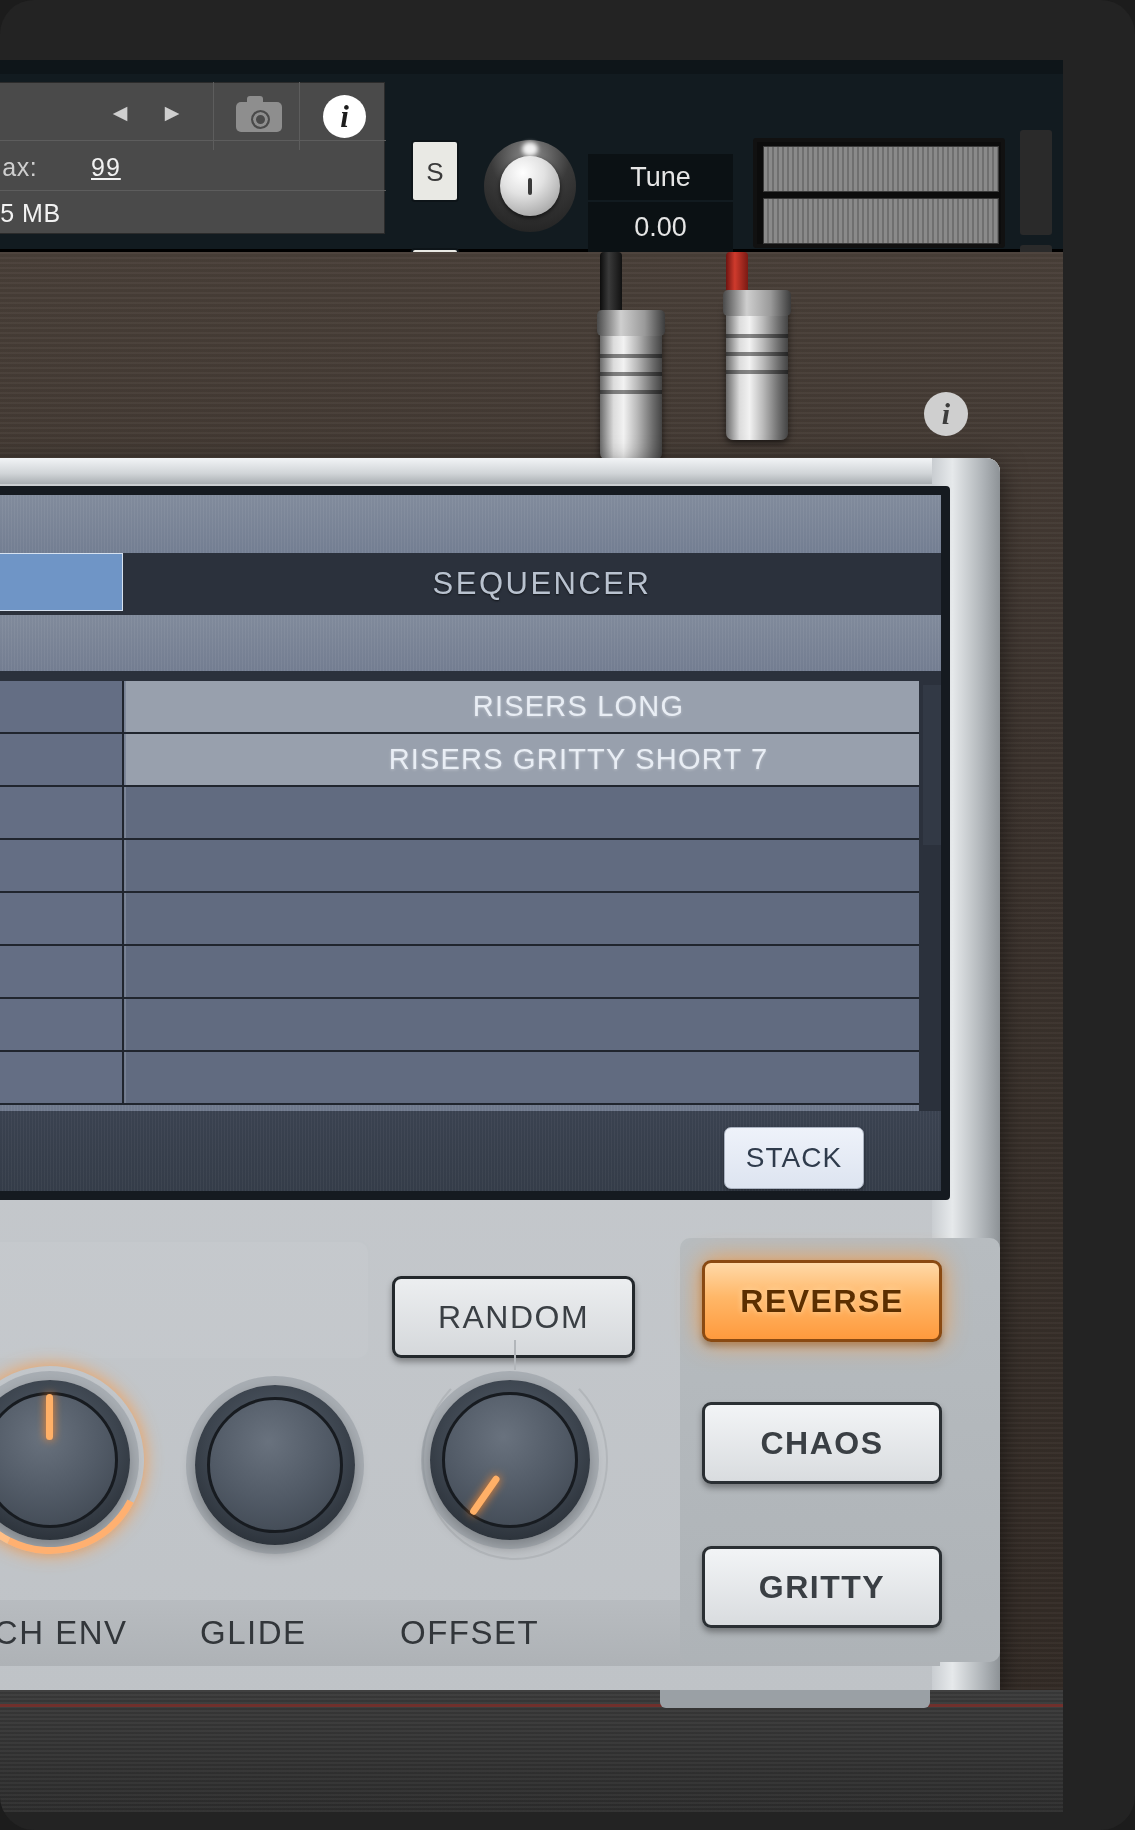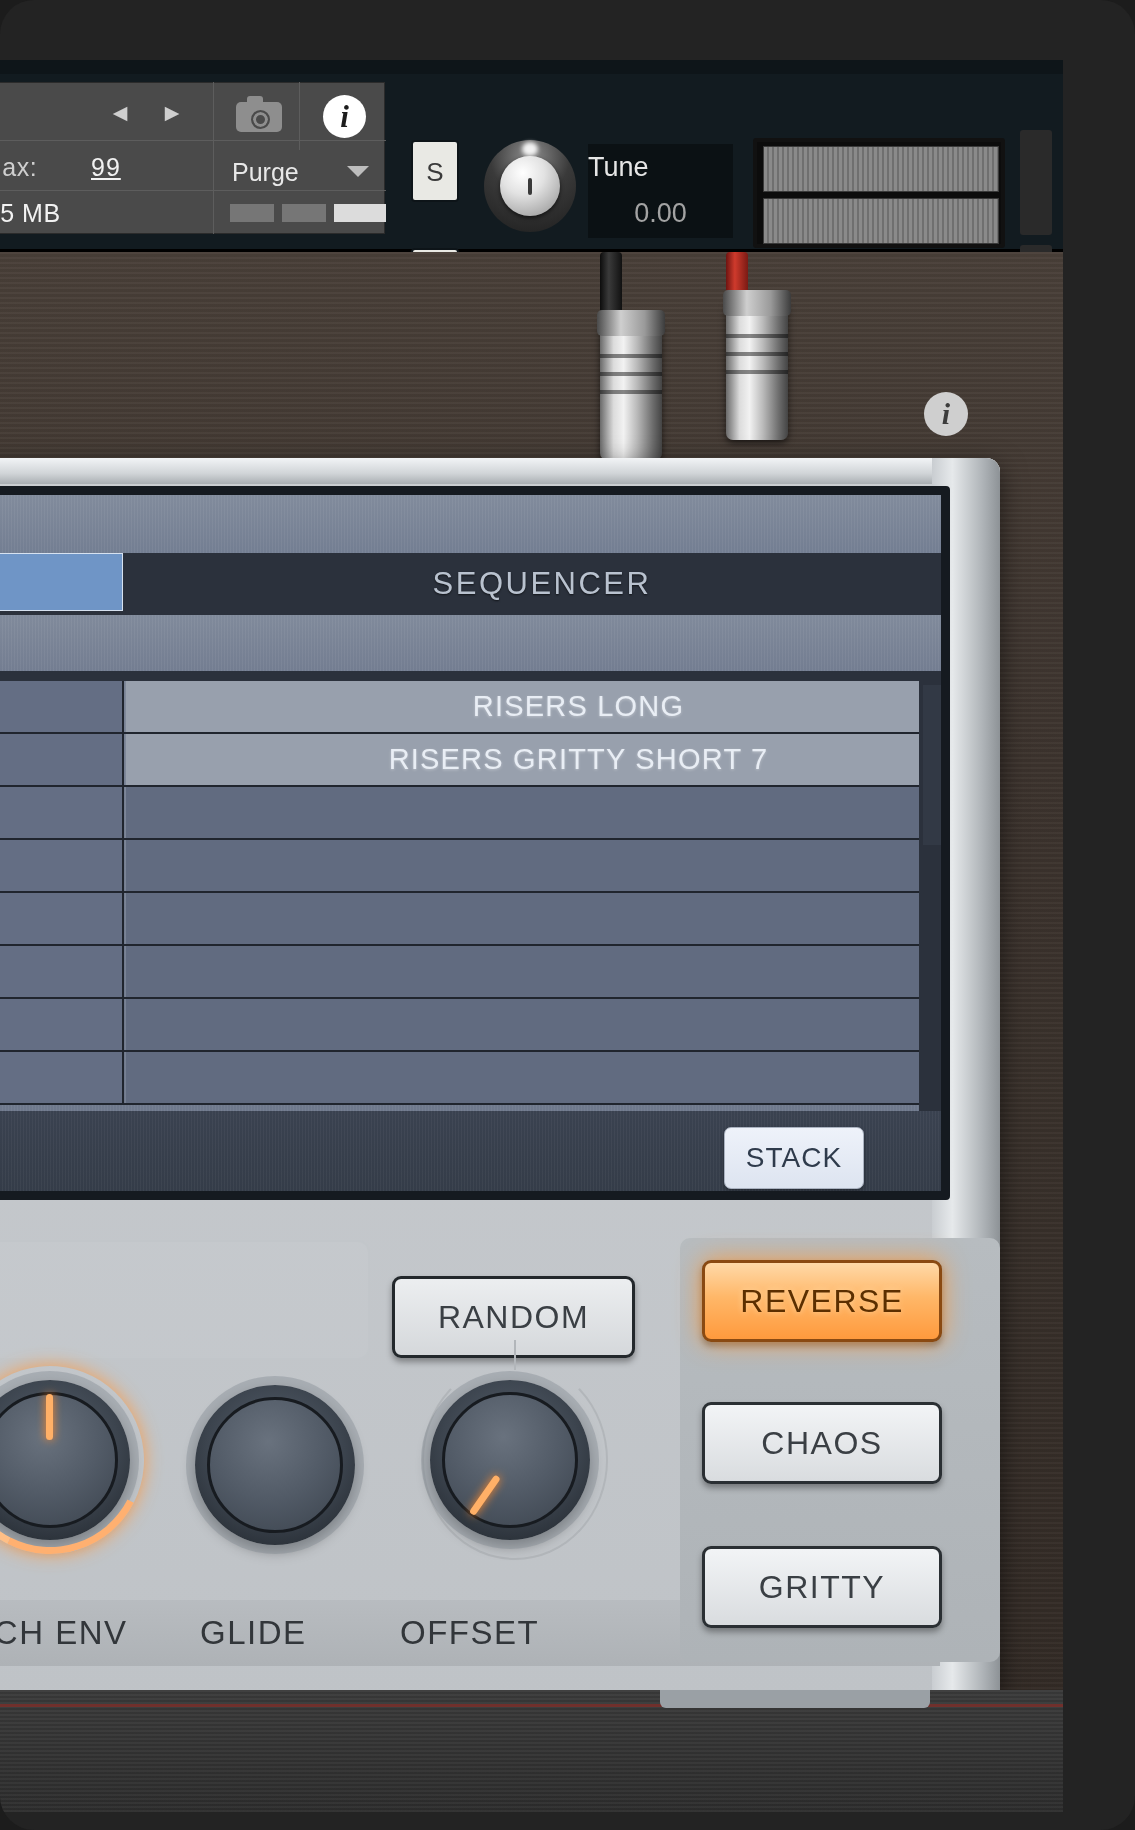--- a/index.html
+++ b/index.html
@@ -151,27 +151,27 @@
   #tune-knob .tick{
     position:absolute; left:28px; top:22px; width:4px; height:17px;
     background:#3a3a3a; border-radius:2px;
   }
   #tune-knob .hl{
     position:absolute; left:38px; top:2px; width:16px; height:14px;
     border-radius:50%; background:#f2f2f2; filter:blur(2px);
   }
   
   #tune-name{
-    position:absolute; left:588px; top:84px; width:145px; height:46px;
+    position:absolute; left:588px; top:94px; width:145px; height:46px;
     background:#0b1114; color:#e6e6e6; font-size:27px;
-    line-height:46px; 
+    line-height:46px; text-align:center;
   }
   #tune-val{
-    position:absolute; left:588px; top:128px; width:145px; height:50px;
-    background:#0b1114; color:#a3a3a3; font-size:27px;
+    position:absolute; left:588px; top:142px; width:145px; height:50px;
+    background:#0b1114; color:#e5e5e5; font-size:27px;
     line-height:50px; text-align:center; cursor:pointer;
   }
   
   #pan-strip{
     position:absolute; left:484px; top:198px; width:250px; height:38px;
     background:#0b1114;
   }
   #pan-l{
     position:absolute; left:2px; top:2px; width:104px; height:34px;
     background:linear-gradient(to bottom right,#6e6e6e 0%,#6e6e6e 48%,#8f8f8f 52%,#8f8f8f 100%);
@@ -465,20 +465,21 @@
   }
   #lbl-pitch{ left:-2px; }
   #lbl-glide{ left:260px; }
   #lbl-offset{ left:460px; }
 
   
   #fx-col{
     position:absolute; left:680px; top:1238px; width:320px; height:424px;
     background:linear-gradient(to bottom,#b7bcc0,#aeb3b7);
     border-radius:10px;
+    font-weight:bold;
   }
   .fx-btn{
     position:absolute; left:22px; width:240px; height:82px;
     border:3px solid #2a2f33; border-radius:9px;
     font-size:32px; letter-spacing:1.5px; line-height:76px;
     text-align:center; cursor:pointer;
     box-shadow:0 4px 6px rgba(0,0,0,.35);
   }
   .fx-btn.off{
     background:linear-gradient(to bottom,#f2f4f6,#d9dcdf);
@@ -524,27 +525,20 @@
 
     <div id="tool-cluster">
       <div id="cam-cell">
         <div id="cam-icon"></div>
       </div>
       <div id="info-cell">
         <div id="info-circle">i</div>
       </div>
     </div>
 
-    <div id="purge-block">
-      <span id="purge-label">Purge</span>
-      <div id="purge-caret"></div>
-      <div class="purge-seg" id="pseg1"></div>
-      <div class="purge-seg" id="pseg2"></div>
-      <div class="purge-seg" id="pseg3"></div>
-    </div>
 
     <div id="sm-col">
       <div class="sm-btn" id="btn-solo">S</div>
       <div class="sm-btn" id="btn-mute">M</div>
     </div>
 
     <div id="tune-knob">
       <div class="cap">
         <div class="tick"></div>
       </div>

